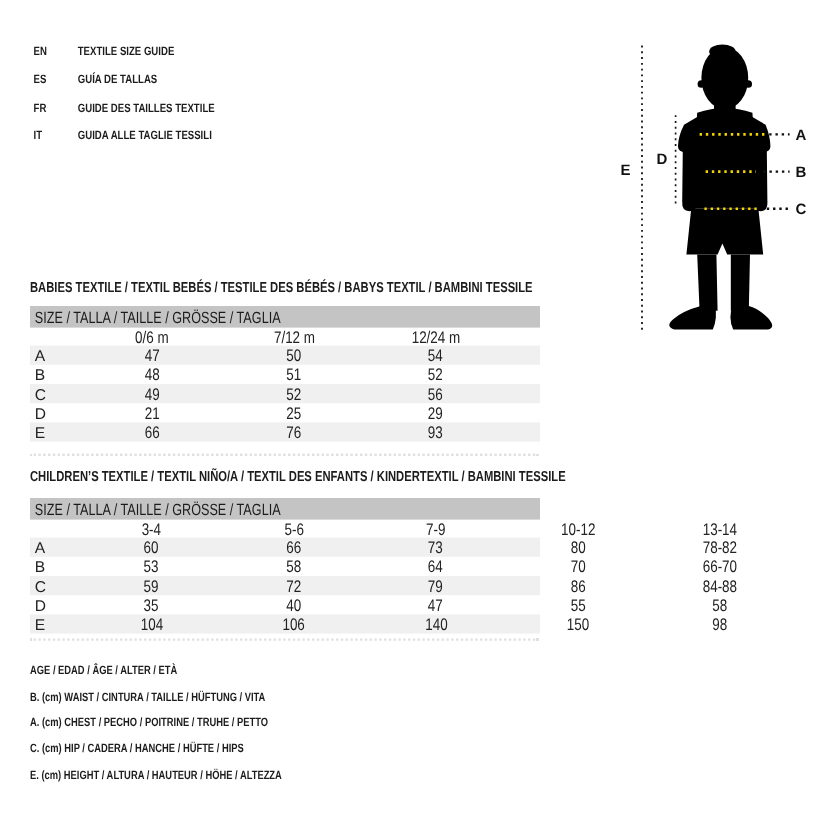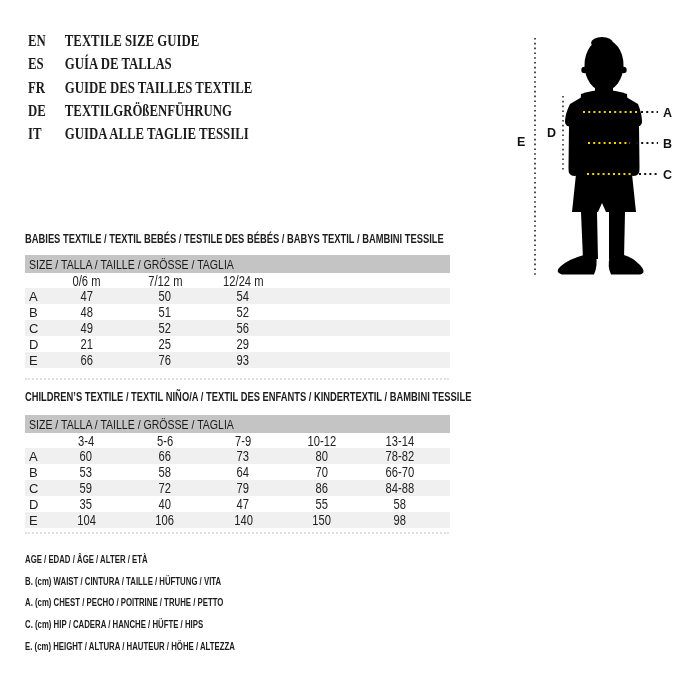--- a/index.html
+++ b/index.html
@@ -7,38 +7,38 @@
     position:relative;width:700px;height:700px;background:#fff;overflow:hidden;
     font-family:"Liberation Sans", sans-serif;color:#1c1c1c;
   }
   
   .cl{display:inline-block;transform:scaleX(.8);transform-origin:0 50%;white-space:nowrap;}
   .cl78{display:inline-block;transform:scaleX(.78);transform-origin:0 50%;white-space:nowrap;}
   .cc{display:inline-block;transform:scaleX(.8);transform-origin:50% 50%;white-space:nowrap;font-style:normal;}
 
   
   .lang-list{position:absolute;left:28px;top:32px;}
-  .lang-row{height:23.3px;display:flex;font-size:16px;font-weight:bold;font-family:Liberation Serif, serif;}
+  .lang-row{height:23.3px;display:flex;align-items:center;font-size:10px;font-weight:bold;}
   .lang-code{display:inline-block;width:46px;}
   
   .figure{position:absolute;left:505px;top:28px;}
   .figure text{font-family:"Liberation Sans",sans-serif;font-weight:bold;font-size:12.5px;fill:#111;}
 
   
   .sec-title{position:absolute;left:25px;font-size:12px;font-weight:bold;line-height:16px;white-space:nowrap;}
   .babies-title{top:231px;}
   .children-title{top:389px;text-decoration:underline;}
 
   
   .table{position:absolute;left:25px;width:425px;}
   .babies-table{top:255px;}
   .children-table{top:415px;}
   .size-bar{height:18px;background:#c4c4c4;display:flex;align-items:center;padding-left:4px;box-sizing:border-box;
             font-size:13.5px;font-weight:normal;color:#1b1b1b;}
-  .trow{display:grid;height:16px;font-size:14px;color:#222;}
+  .trow{display:grid;height:16px;font-size:14px;color:#222;gap:40px;}
   .thead{height:15px;}
   .babies-table .trow{grid-template-columns:23px 78px 78px 78px 1fr;}
   .children-table .trow{grid-template-columns:22px 78.5px 78.5px 78.5px 78.5px 78.5px 1fr;}
   .shade{background:#f0f0f0;}
   .cell{display:flex;align-items:center;justify-content:center;overflow:visible;}
   .cell.lbl{justify-content:flex-start;padding-left:4px;font-size:13px;}
 
   .sep{position:absolute;left:25px;width:424px;border-top:2px dotted #e0e0e0;}
   .sep-babies{top:378px;}
   .sep-children{top:532px;}
@@ -54,23 +54,20 @@
 
   <div class="lang-list">
     <div class="lang-row">
         <span class="cl"><span class="lang-code">EN</span><span>TEXTILE SIZE GUIDE</span></span>
       </div>
     <div class="lang-row">
         <span class="cl"><span class="lang-code">ES</span><span>GUÍA DE TALLAS</span></span>
       </div>
     <div class="lang-row">
         <span class="cl"><span class="lang-code">FR</span><span>GUIDE DES TAILLES TEXTILE</span></span>
-      </div>
-    <div class="lang-row">
-        <span class="cl"><span class="lang-code">DE</span><span>TEXTILGRÖßENFÜHRUNG</span></span>
       </div>
     <div class="lang-row">
         <span class="cl"><span class="lang-code">IT</span><span>GUIDA ALLE TAGLIE TESSILI</span></span>
       </div>
   </div>
 
   <svg class="figure" width="175" height="255" viewBox="0 0 175 255">
 
     <g fill="#000">
       <ellipse cx="99" cy="37" rx="19.5" ry="26"></ellipse>

